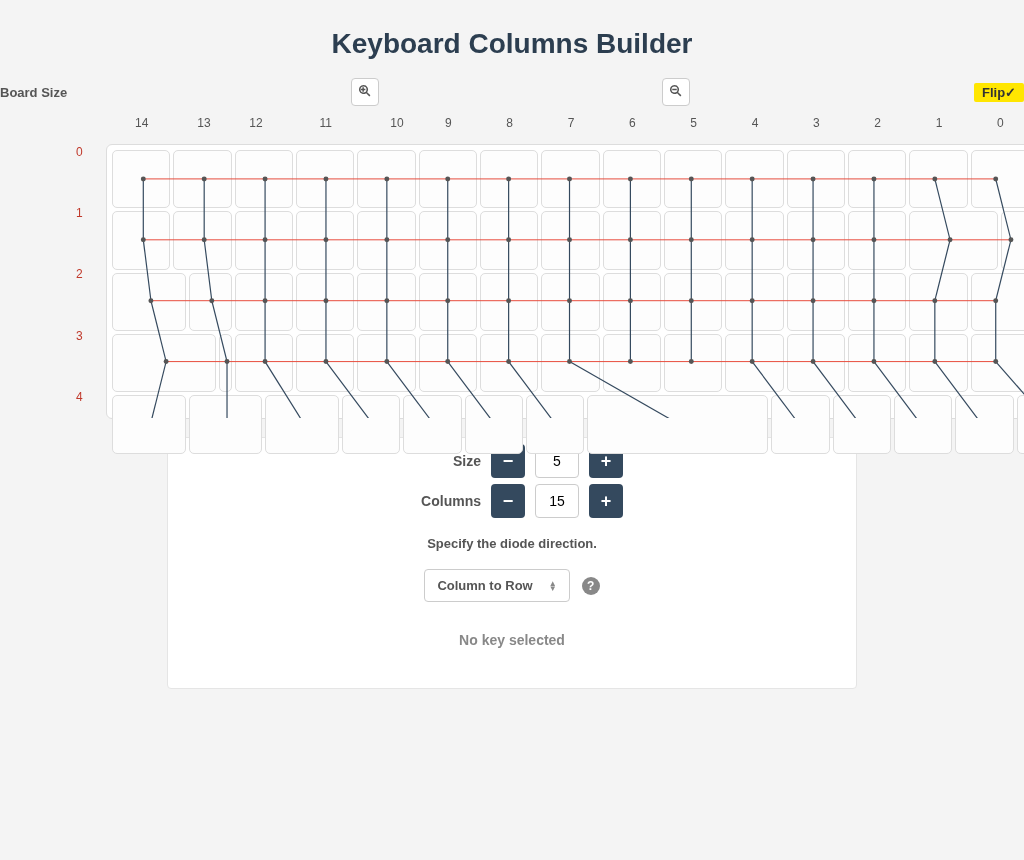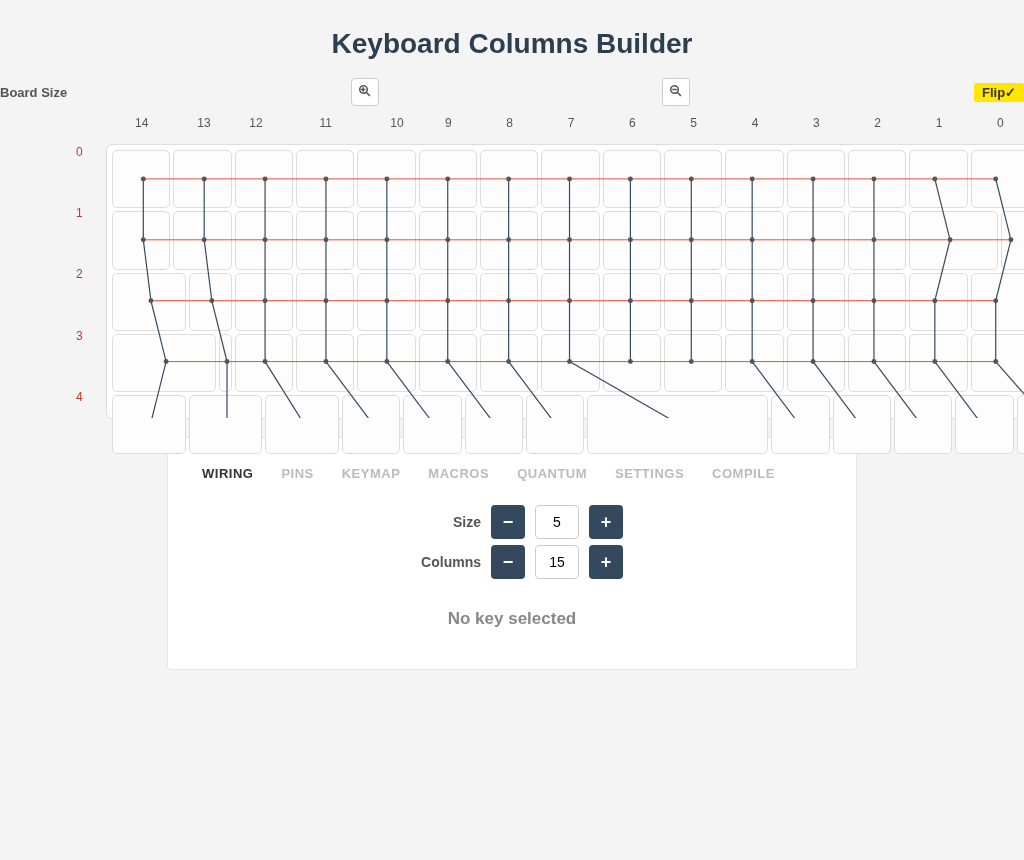--- a/index.html
+++ b/index.html
@@ -193,21 +193,21 @@
     background: #888;
     color: #fff;
     font-size: 12px;
     font-weight: 700;
     display: inline-flex;
     align-items: center;
     justify-content: center;
   }
   .muted {
     text-align: center;
-    font-size: 17px;
+    font-size: 14px;
     color: #888;
     font-weight: 600;
     margin: 30px 0 10px;
   }
 </style>
 </head>
 <body>
 
 <h1 class="title">Keyboard Columns Builder</h1>
 
@@ -533,41 +533,40 @@
         <circle cx="693.4999999999999" cy="279.5" r="2.5"></circle>
         <circle cx="754.8333333333333" cy="279.5" r="2.5"></circle>
         <circle cx="816.1666666666666" cy="279.5" r="2.5"></circle>
         <circle cx="877.5" cy="279.5" r="2.5"></circle>
         <circle cx="946.5000000000001" cy="279.5" r="2.5"></circle>
       </svg>
   </div>
 </div>
 
 <div class="panel">
-  <div class="tabs" id="tabs">
-      <span class="tab active">WIRING</span>
-      <span class="tab">PINS</span>
-      <span class="tab">KEYMAP</span>
-      <span class="tab">MACROS</span>
-      <span class="tab">QUANTUM</span>
-      <span class="tab">SETTINGS</span>
-      <span class="tab">COMPILE</span>
-    </div>
 
 
   <div class="stepper-row">
     <span class="slabel">Size</span>
     <button class="step-btn">−</button>
     <input class="num-input" value="5" style="">
     <button class="step-btn">+</button>
   </div>
 
   <div class="stepper-row">
     <span class="slabel">Columns</span>
     <button class="step-btn">−</button>
     <input class="num-input" value="15" style="">
     <button class="step-btn">+</button>
   </div>
 
-
+  <div class="section-text">Specify the diode direction.</div>
+
+  <div class="select-row">
+    <div class="fake-select">
+      <span>Column to Row</span>
+      <span class="updown">▲<br>▼</span>
+    </div>
+    <span class="help-icon">?</span>
+  </div>
 
   <div class="muted">No key selected</div>
 </div>
 
 </body></html>

